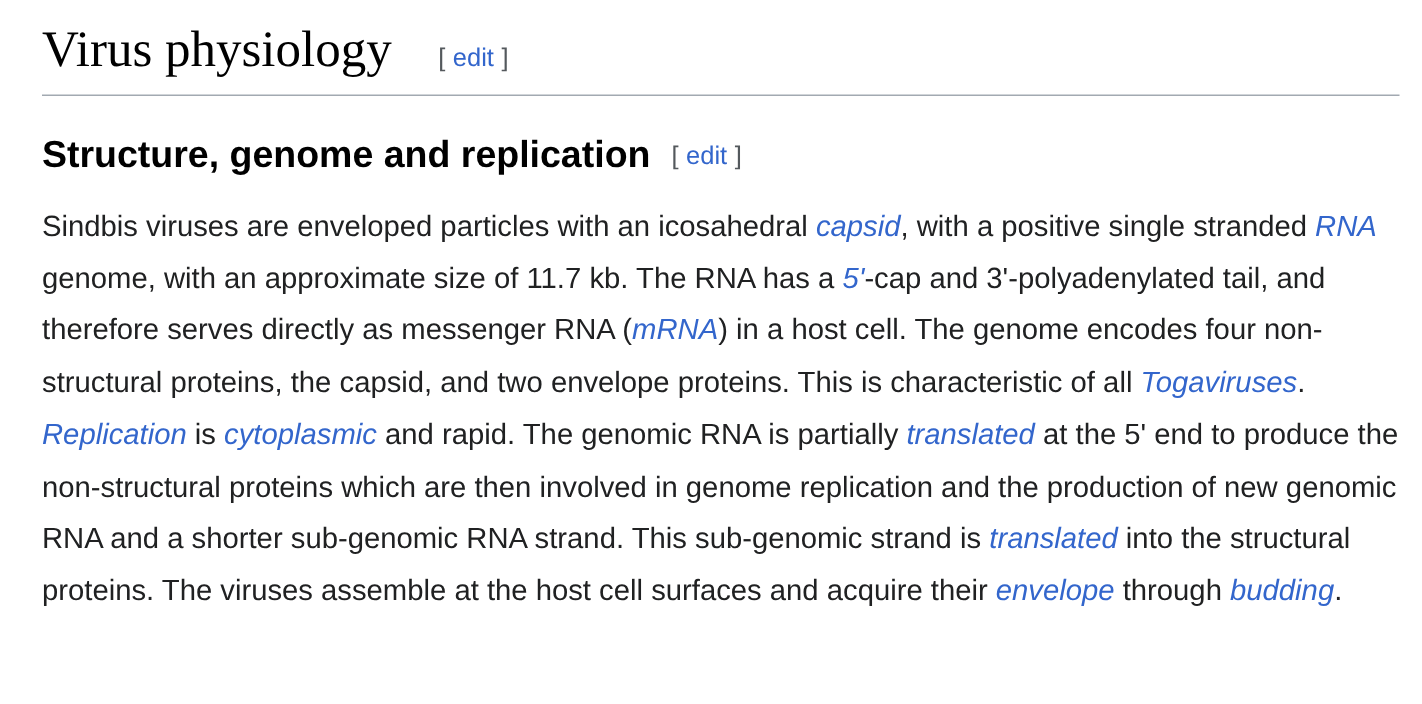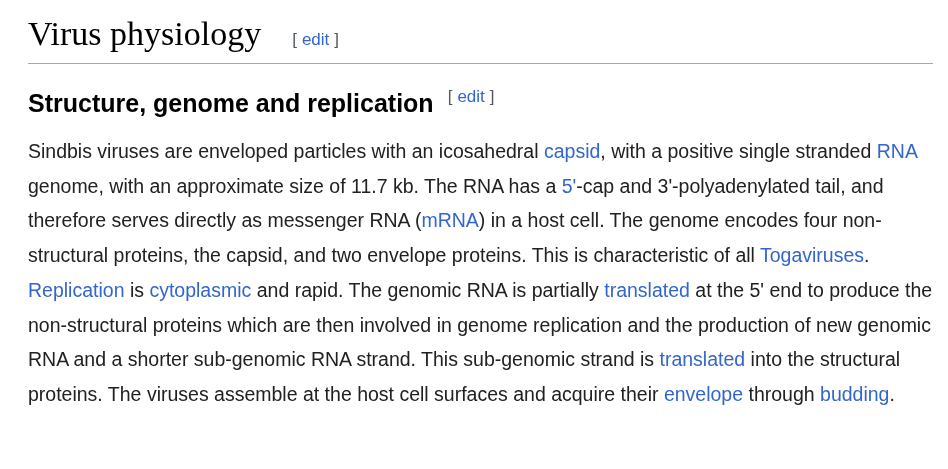--- a/index.html
+++ b/index.html
@@ -39,21 +39,21 @@
   .editsection .bracket { color: #54595d; }
   .editsection a {
     color: #3366cc;
     text-decoration: none;
     cursor: pointer;
     margin: 0 5px;
   }
   
   .subHeading-row {
     display: flex;
-    align-items: flex-start;
+    align-items: center;
     margin-top: 24px;
   }
   .subHeading {
     font-weight: 700;
     font-size: 25px;
     line-height: 30px;
     color: #000000;
   }
   .subHeading-row .editsection { margin-left: 14px; font-size: 17px; }
   
@@ -61,20 +61,21 @@
     margin-top: 16px;
     width: 905px;
     font-size: 19.5px;
     line-height: 34.7px;
     color: #202122;
   }
   .wiki-link {
     color: #3366cc;
     text-decoration: none;
     cursor: pointer;
+    font-style: italic;
   }
 </style>
 </head>
 <body>
 
 <div class="mw-content">
 
   <div class="firstHeading-row">
     <h1 class="firstHeading">Virus physiology</h1>
     <span class="editsection"><span class="bracket">[</span><a class="edit-link">edit</a><span class="bracket">]</span></span>

